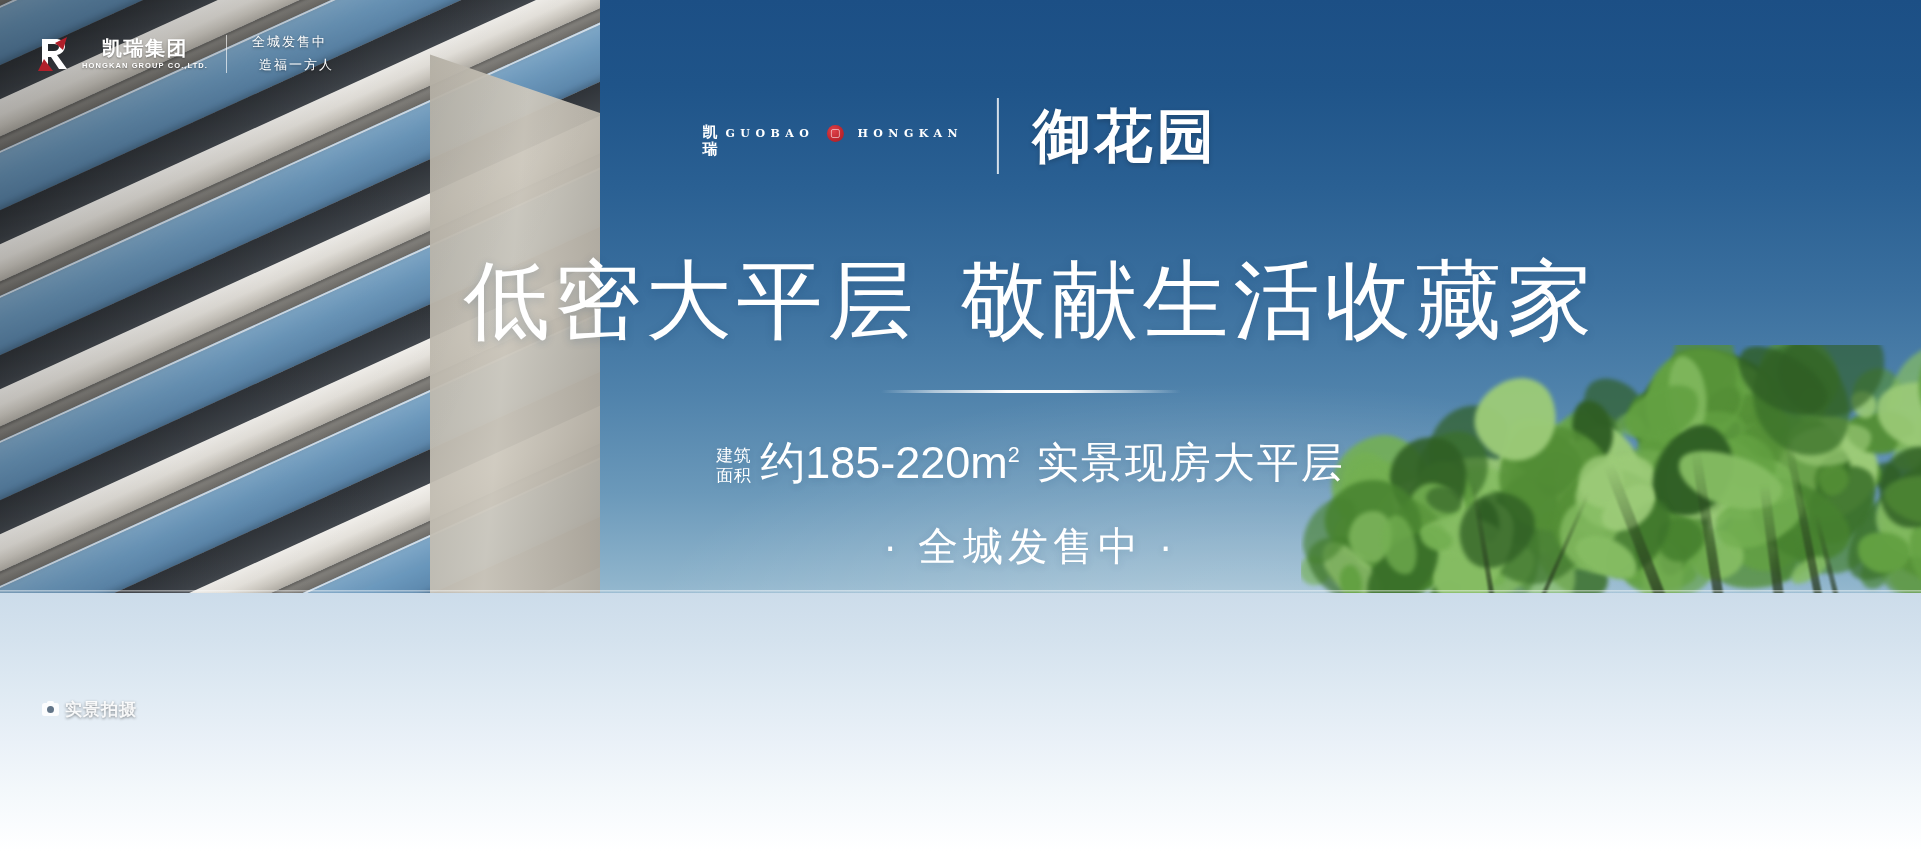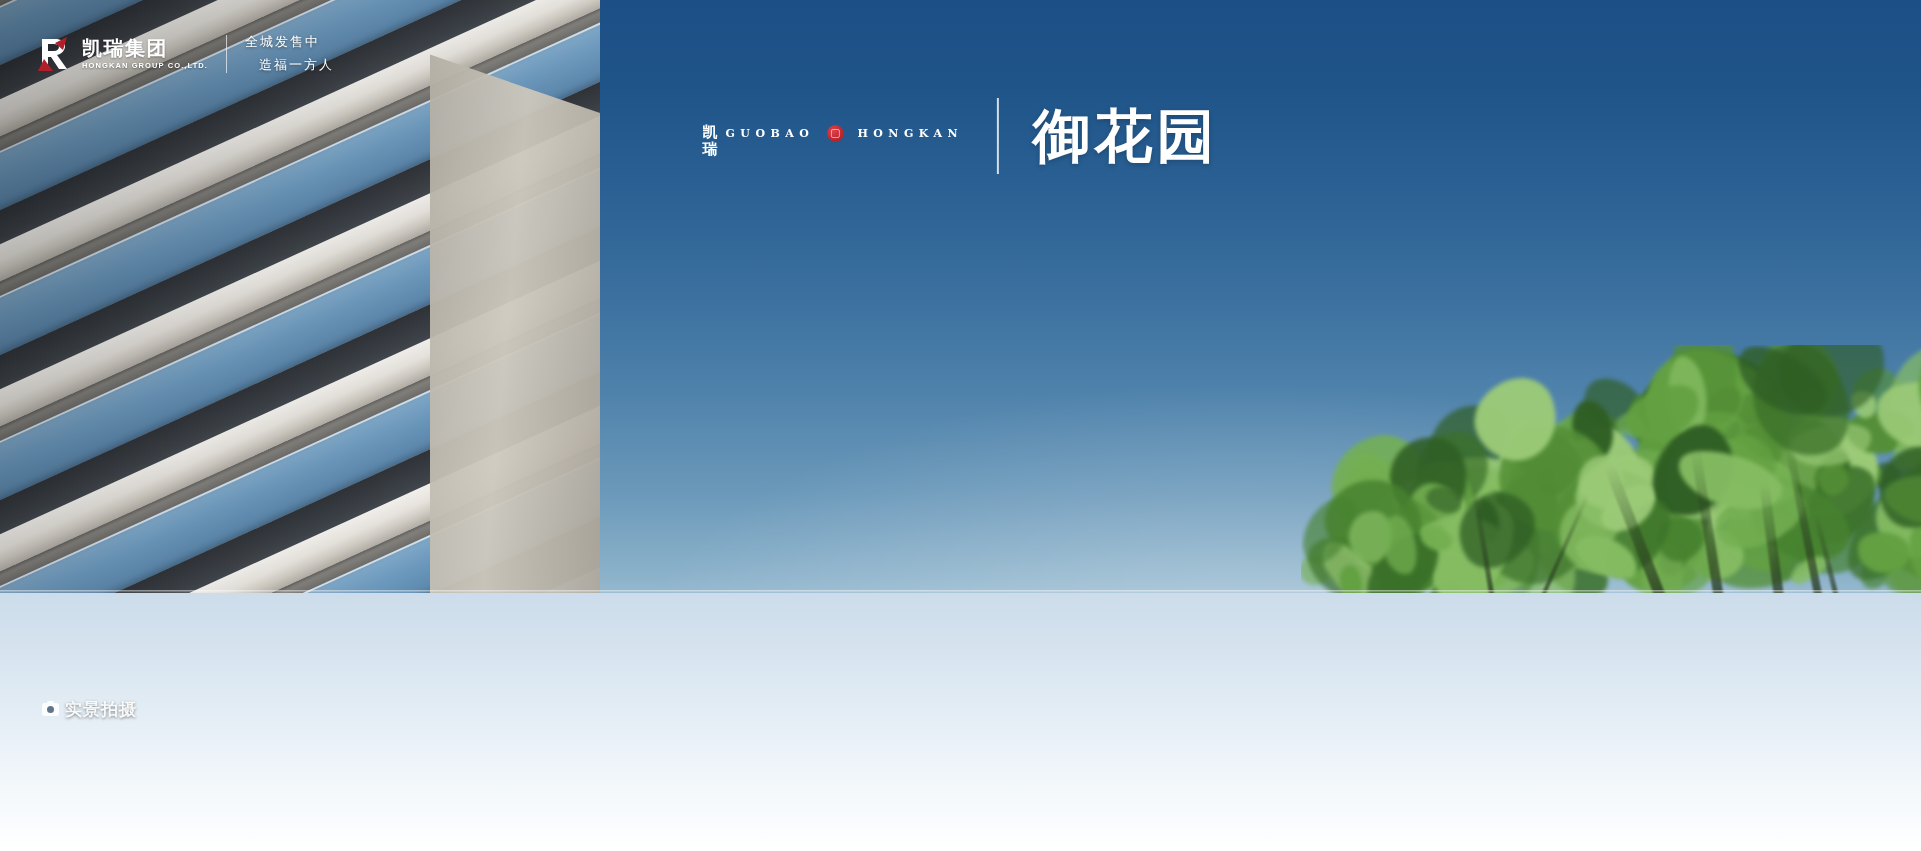--- a/index.html
+++ b/index.html
@@ -175,20 +175,21 @@
 
   
   .corner-logo {
     position: absolute;
     left: 38px;
     top: 33px;
     display: flex;
     align-items: center;
     gap: 14px;
     z-index: 40;
+    text-align: center;
   }
   .cl-mark {
     position: relative;
     width: 30px;
     height: 34px;
     flex: none;
   }
   .cl-brand {
     display: flex;
     flex-direction: column;
@@ -725,19 +726,37 @@
           <span>GUOBAO</span>
           <span class="pl-seal"></span>
           <span>HONGKAN</span>
         </div>
       </div>
     </div>
     <div class="pl-vdiv"></div>
     <div class="pl-right">御花园</div>
   </div>
 
+  <div class="copy">
+    <div class="headline">
+      <span>低密大平层</span><span class="gap"></span><span>敬献生活收藏家</span>
+    </div>
+
+    <div class="divider"></div>
+
+    <div class="subline">
+      <div class="sub-stack">
+        <span>建筑</span>
+        <span>面积</span>
+      </div>
+      <div class="sub-num"><span>约185-220m</span><sup>2</sup></div>
+      <div class="sub-tail">实景现房大平层</div>
+    </div>
+
+    <div class="tagline">· 全城发售中 ·</div>
+  </div>
 
   <div class="photo-credit">
     <span class="pc-icon"></span>
     <span class="pc-text">实景拍摄</span>
   </div>
 
 </div>
 
 </body></html>

